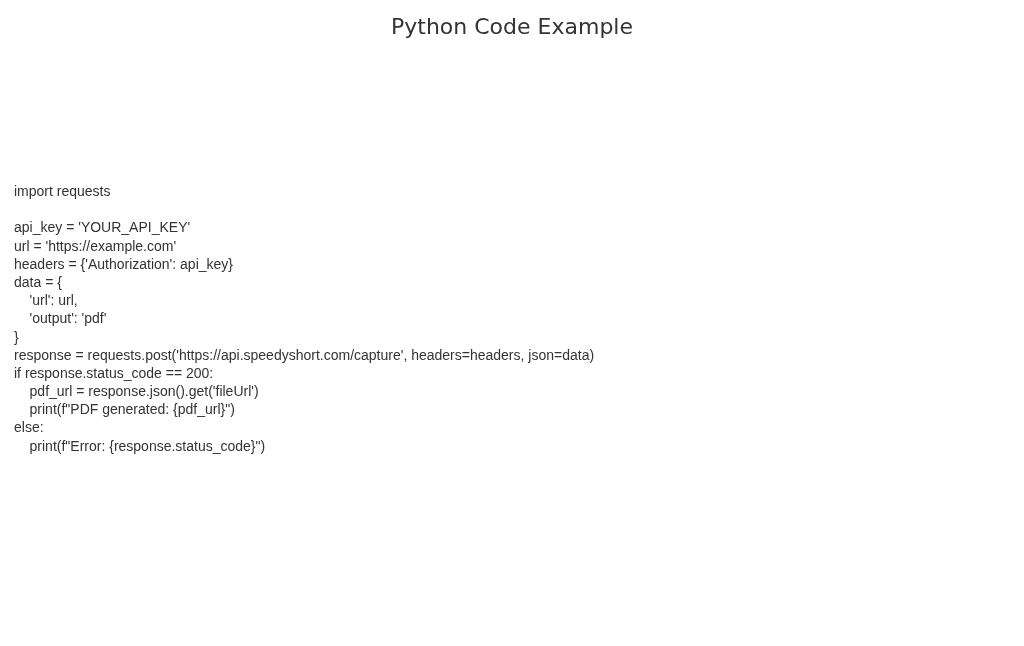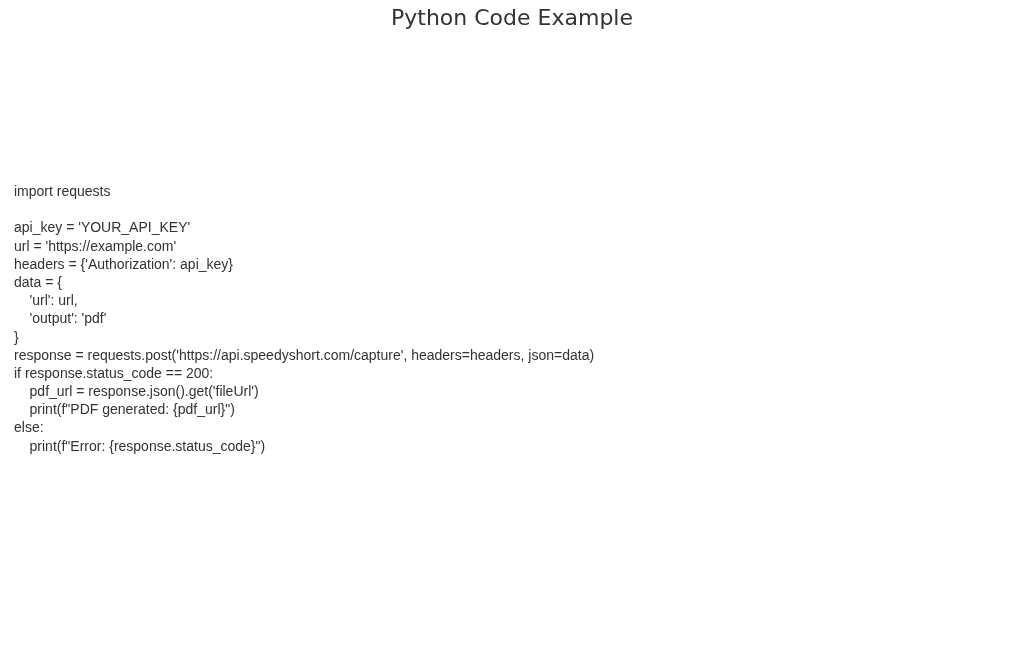--- a/index.html
+++ b/index.html
@@ -10,21 +10,21 @@
     body {
       width: 1024px;
       height: 646px;
       background: #ffffff;
       font-family: "DejaVu Sans", "Segoe UI", Arial, sans-serif;
       position: relative;
       overflow: hidden;
     }
     .title {
       position: absolute;
-      top: 5px;
+      top: 14px;
       left: 0;
       right: 0;
       text-align: center;
       font-size: 22px;
       color: #333333;
       font-weight: 400;
     }
     .code-block {
       position: absolute;
       top: 182px;

